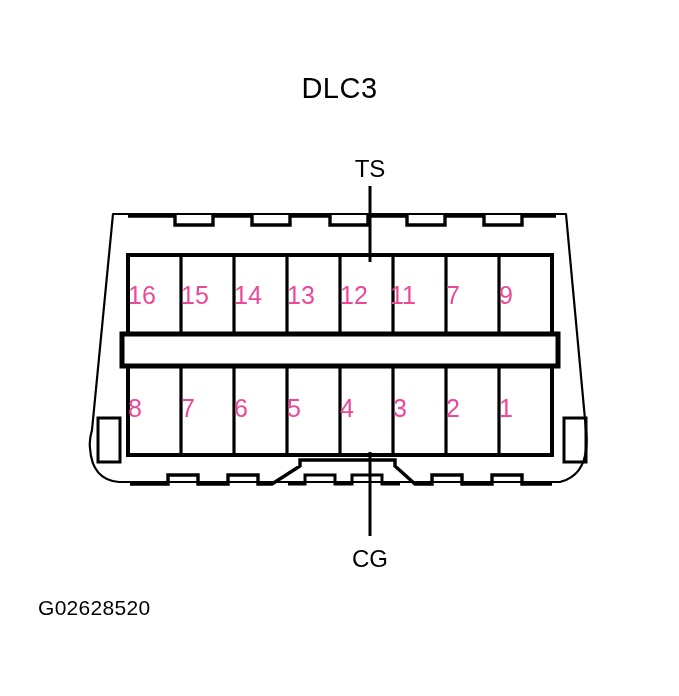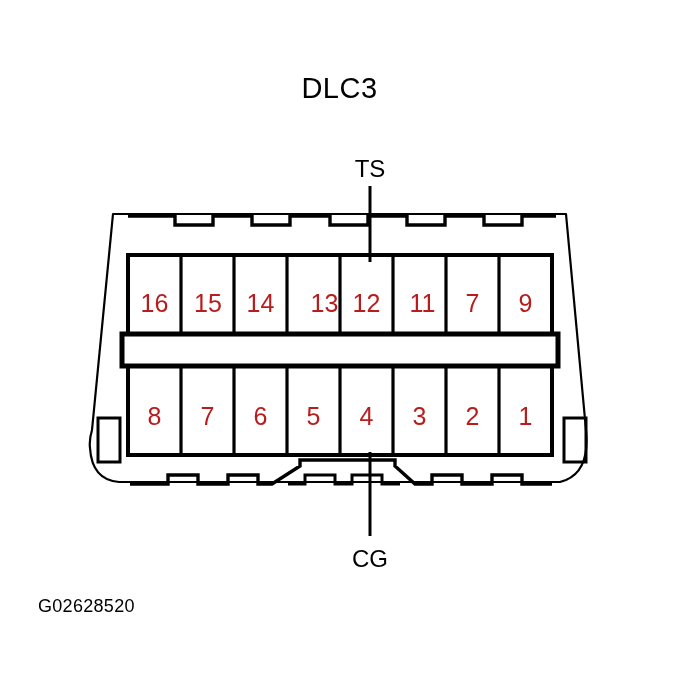--- a/index.html
+++ b/index.html
@@ -57,45 +57,44 @@
   #cg-label {
     top: 545px;
     left: 310px;
     width: 120px;
   }
 
   #reference-code {
     position: absolute;
     left: 38px;
     top: 596px;
-    font-size: 18px;
+    font-size: 21px;
     font-weight: 400;
     letter-spacing: 0.3px;
     color: #000;
     white-space: nowrap;
   }
 
   #connector-svg {
     position: absolute;
     left: 0;
     top: 0;
     width: 679px;
     height: 696px;
   }
 
   .pin-number {
     position: absolute;
     font-family: "Liberation Sans", sans-serif;
     font-size: 25px;
     font-weight: 400;
-    color: #b91c1c;
-    text-align: center;
+    color: #ec4899;
+    text-align: left;
     line-height: 1;
     white-space: nowrap;
-    margin-top: 8px;
   }
 </style>
 </head>
 <body>
 
 <div id="diagram-root">
 
   <div class="title-text" id="diagram-title">DLC3</div>
 
   <div class="lead-label" id="ts-label">TS</div>

